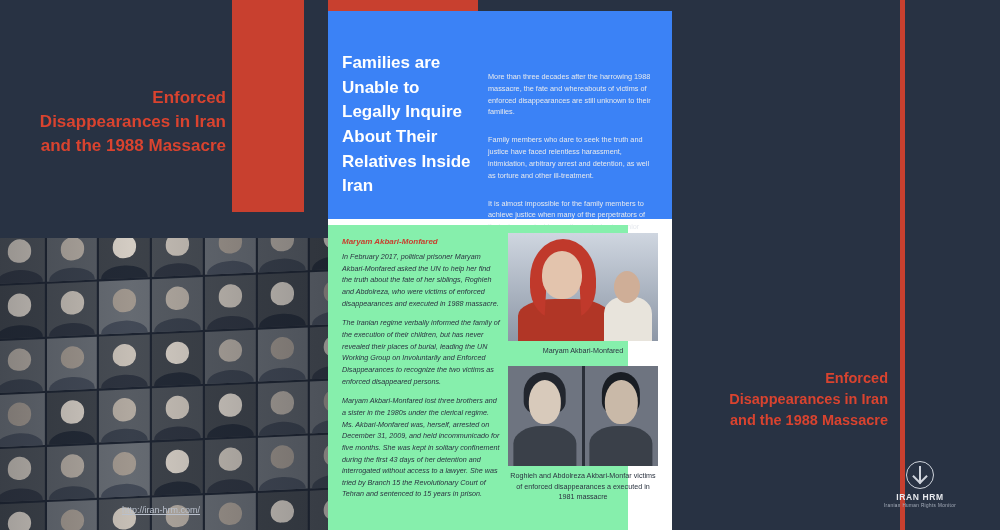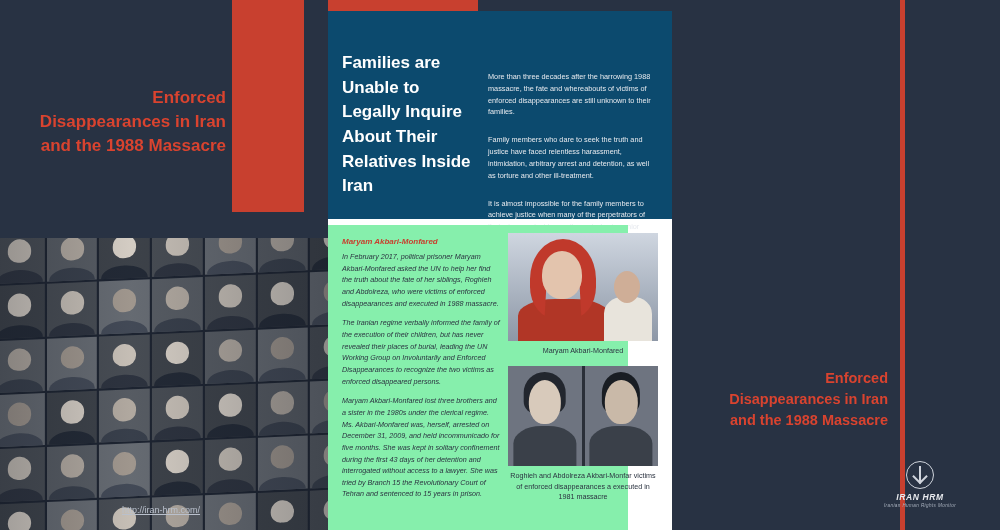--- a/index.html
+++ b/index.html
@@ -129,21 +129,21 @@
   .center-topbar .red {
     position: absolute;
     left: 0; top: 0;
     width: 150px; height: 11px;
     background: #c8402f;
   }
   .hero {
     position: absolute;
     left: 0; top: 11px;
     width: 344px; height: 208px;
-    background: #0c4a6e;
+    background: #3b82f6;
   }
   .hero-title {
     position: absolute;
     left: 14px; top: 40px;
     width: 140px;
     color: #ffffff;
     font-size: 17px;
     font-weight: bold;
     line-height: 1.45;
   }
@@ -310,21 +310,20 @@
     font-weight: bold;
     line-height: 1.45;
     text-align: right;
   }
   .logo {
     position: absolute;
     right: 26px; bottom: 22px;
     width: 108px;
     text-align: center;
     color: #e8eaee;
-    font-style: italic;
   }
   .logo .mark {
     width: 26px; height: 26px;
     margin: 0 auto 3px auto;
     border-radius: 50%;
     border: 1.6px solid #cfd4dc;
     position: relative;
   }
   .logo .mark::before {
     content: "";

